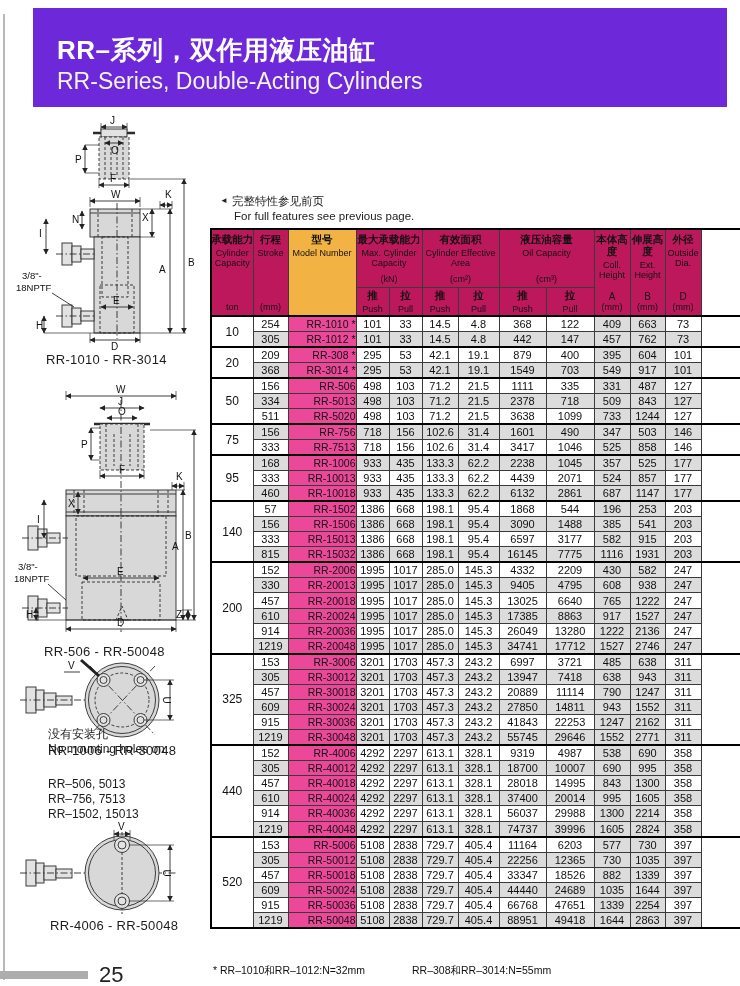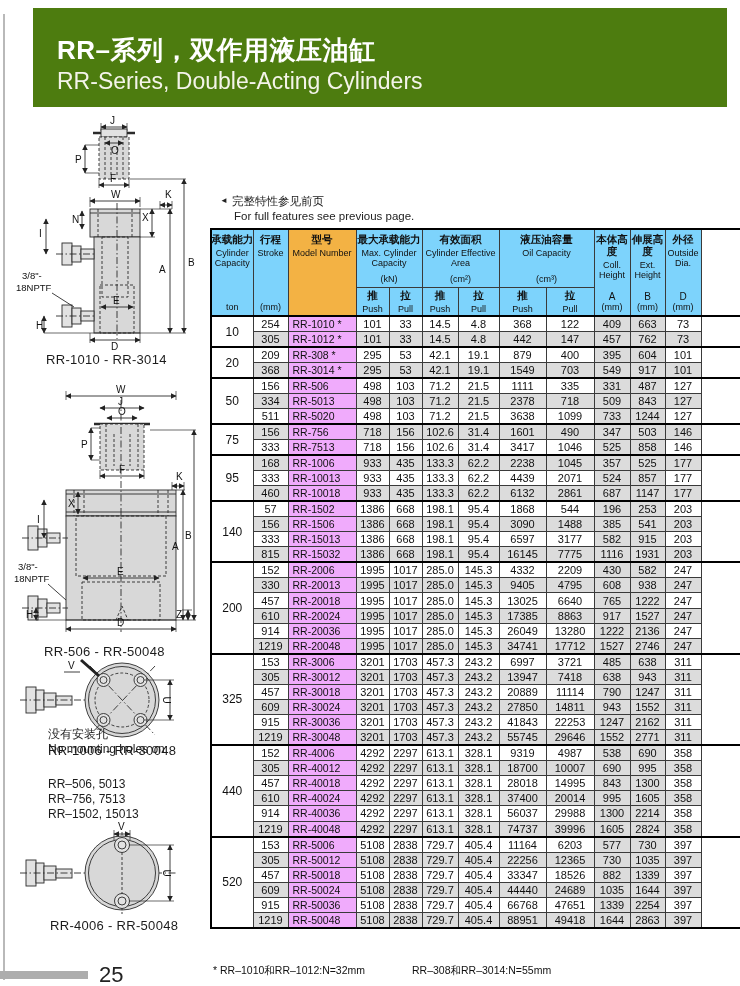--- a/index.html
+++ b/index.html
@@ -5,52 +5,52 @@
   * { margin:0; padding:0; box-sizing:border-box; }
   html,body { background:#fff; }
   #page {
     position:relative; width:740px; height:986px; background:#fff;
     font-family:"Liberation Sans", sans-serif; color:#111; overflow:hidden;
   }
   #left-rule { position:absolute; left:3px; top:14px; width:2px; height:966px; background:#b9b9b9; }
 
   
   #banner { position:absolute; left:33px; top:8px; width:694px; height:99px;
-            background:#4d7c0f; padding:26px 0 0 24px; }
+            background:#6d28d9; padding:26px 0 0 24px; }
   #banner .t1 { color:#fff; font-size:26px; font-weight:bold; line-height:32px; letter-spacing:0.5px; }
   #banner .t2 { color:#f4f4ea; font-size:23px; line-height:31px; }
 
   
   #pre-note { position:absolute; left:220px; top:193px; font-size:11.5px; color:#222; line-height:15px; }
   #pre-note .mk { font-size:8px; vertical-align:2px; margin-right:4px; }
   #pre-note .l2 { padding-left:14px; }
 
   
   #spec { position:absolute; left:210px; top:228px; width:530px;
           border-collapse:collapse; table-layout:fixed;
           font-size:11px; }
   #spec th, #spec td { border:1px solid #3a3a3a; padding:0; text-align:center; vertical-align:middle; }
-  #spec thead th { background:#7dd3fc; vertical-align:top; font-weight:normal; }
+  #spec thead th { background:#be185d; vertical-align:top; font-weight:normal; }
   #spec thead tr.main th { height:58px; }
   #spec thead tr.sub th { height:29px; vertical-align:middle; }
   #spec th.model-h { background:#F3B244; }
   #spec th.sp-h { background:#fff; border-right:none; }
   #spec .hb { border-bottom:2px solid #000 !important; }
   #spec table, #spec { border:2px solid #000; border-right:none; }
   .hw { display:flex; flex-direction:column; align-items:center; height:100%; padding:3px 1px 3px; }
   .zh { font-size:10.5px; font-weight:bold; line-height:12px; }
   .nw { white-space:nowrap; }
   .en { font-size:9px; line-height:10px; margin-top:3px; }
   .un { font-size:9px; line-height:10px; }
   .bot { margin-top:auto; }
   .letter { font-size:10px; line-height:11px; margin-top:auto; }
   #spec tbody td { height:15.1px; line-height:14px; background:#fff; }
   #spec tbody td.g { background:#DCDCDC; }
   #spec tbody td.hg { background:#DCDCDC; }
-  #spec tbody td.model { background:#f0abfc; text-align:left; padding-left:4px; font-size:10.5px; white-space:nowrap; }
+  #spec tbody td.model { background:#ec4899; text-align:right; padding-left:4px; font-size:10.5px; white-space:nowrap; }
   #spec tbody td.cap { background:#fff; font-size:12px; border-bottom:2px solid #000; }
   #spec tbody td.spacer { background:#fff; border-right:none; border-bottom:2px solid #000; }
   #spec tbody tr.gend td { border-bottom:2px solid #000; }
 
   #footnote { position:absolute; left:213px; top:964px; font-size:10.5px; color:#111; white-space:nowrap; }
   #footnote .fr { margin-left:44px; }
 
   
   svg { position:absolute; overflow:visible; }
   svg text { font-family:"Liberation Sans", sans-serif; font-size:10px; fill:#111; }

